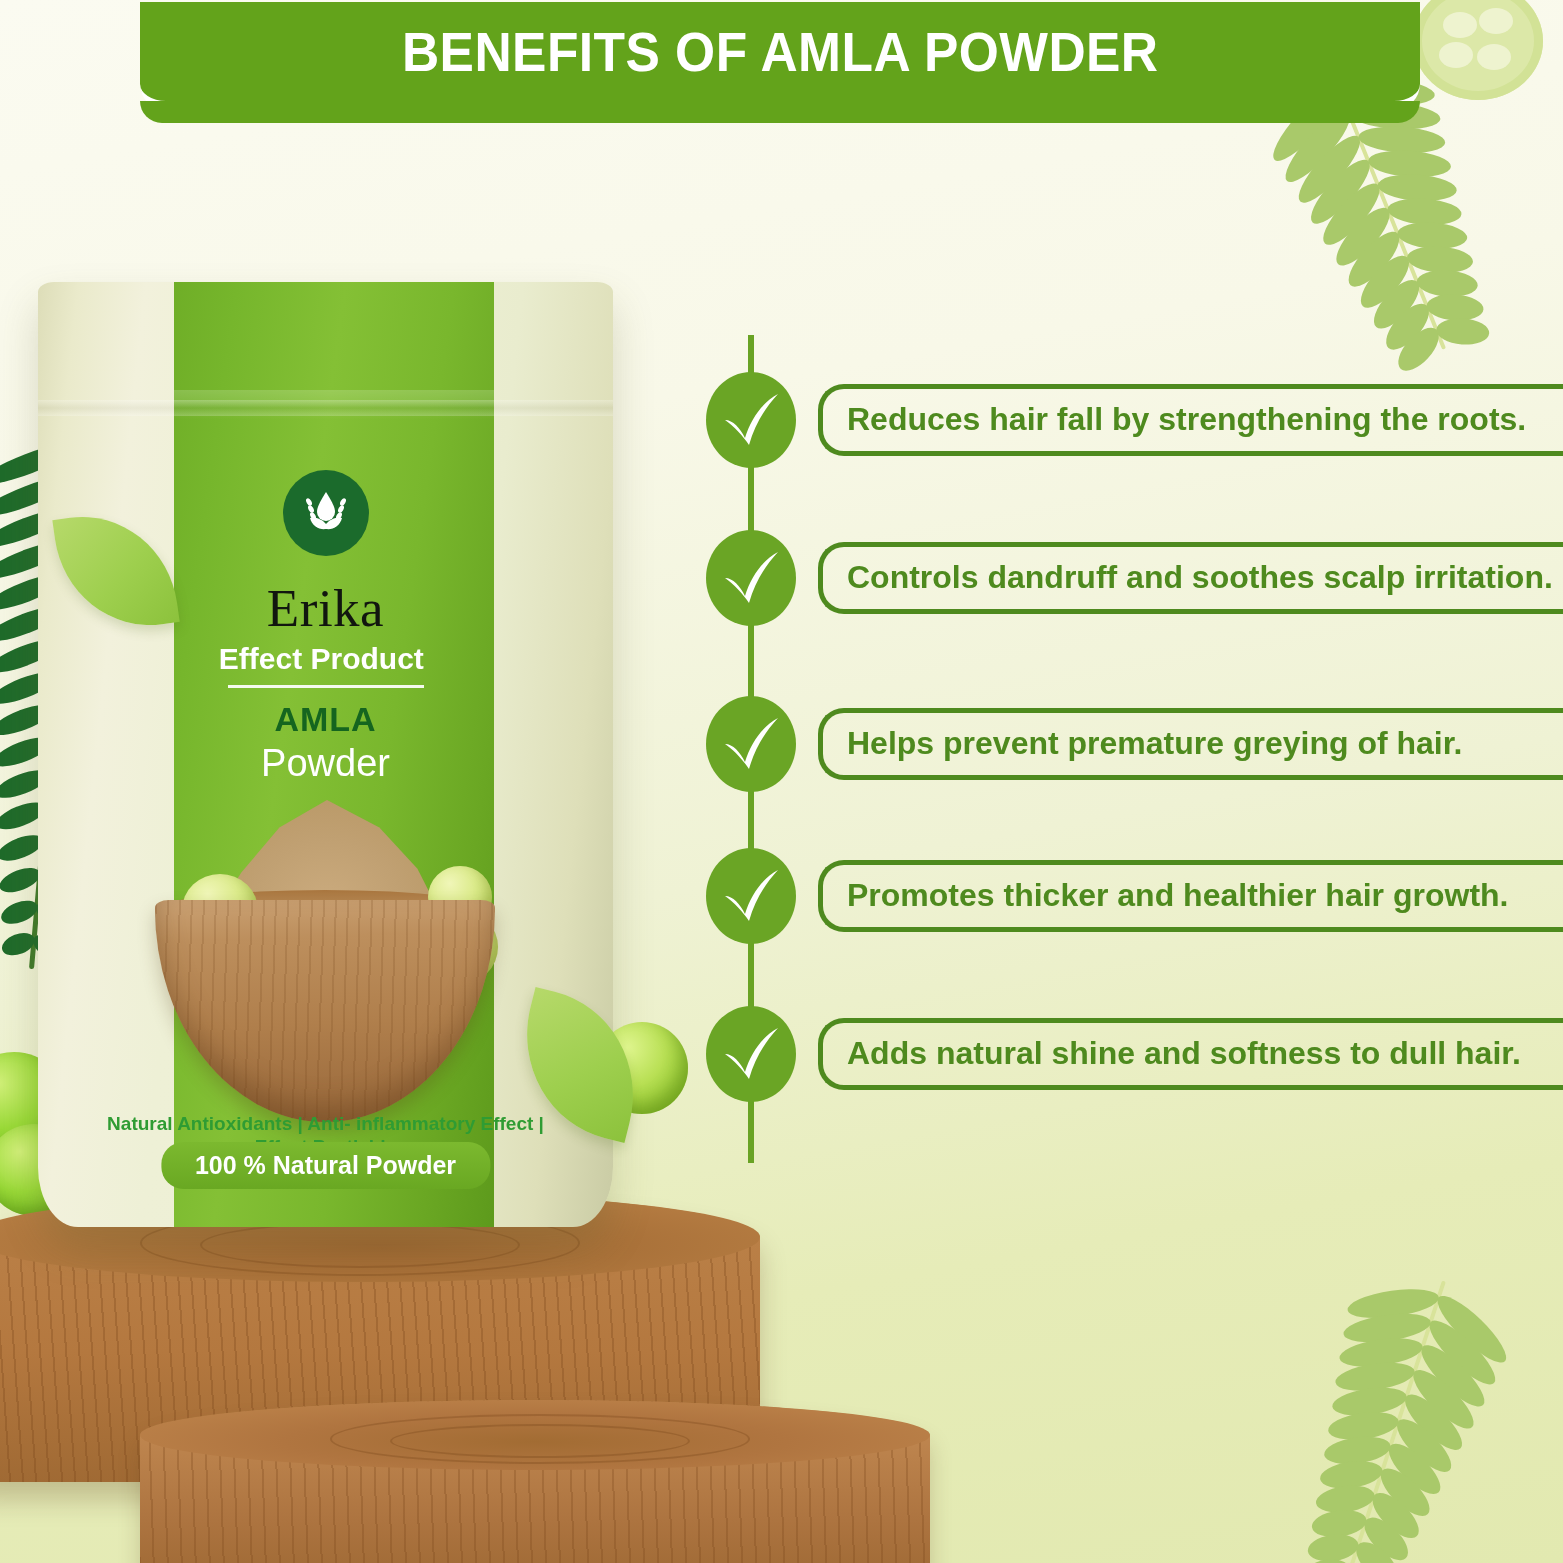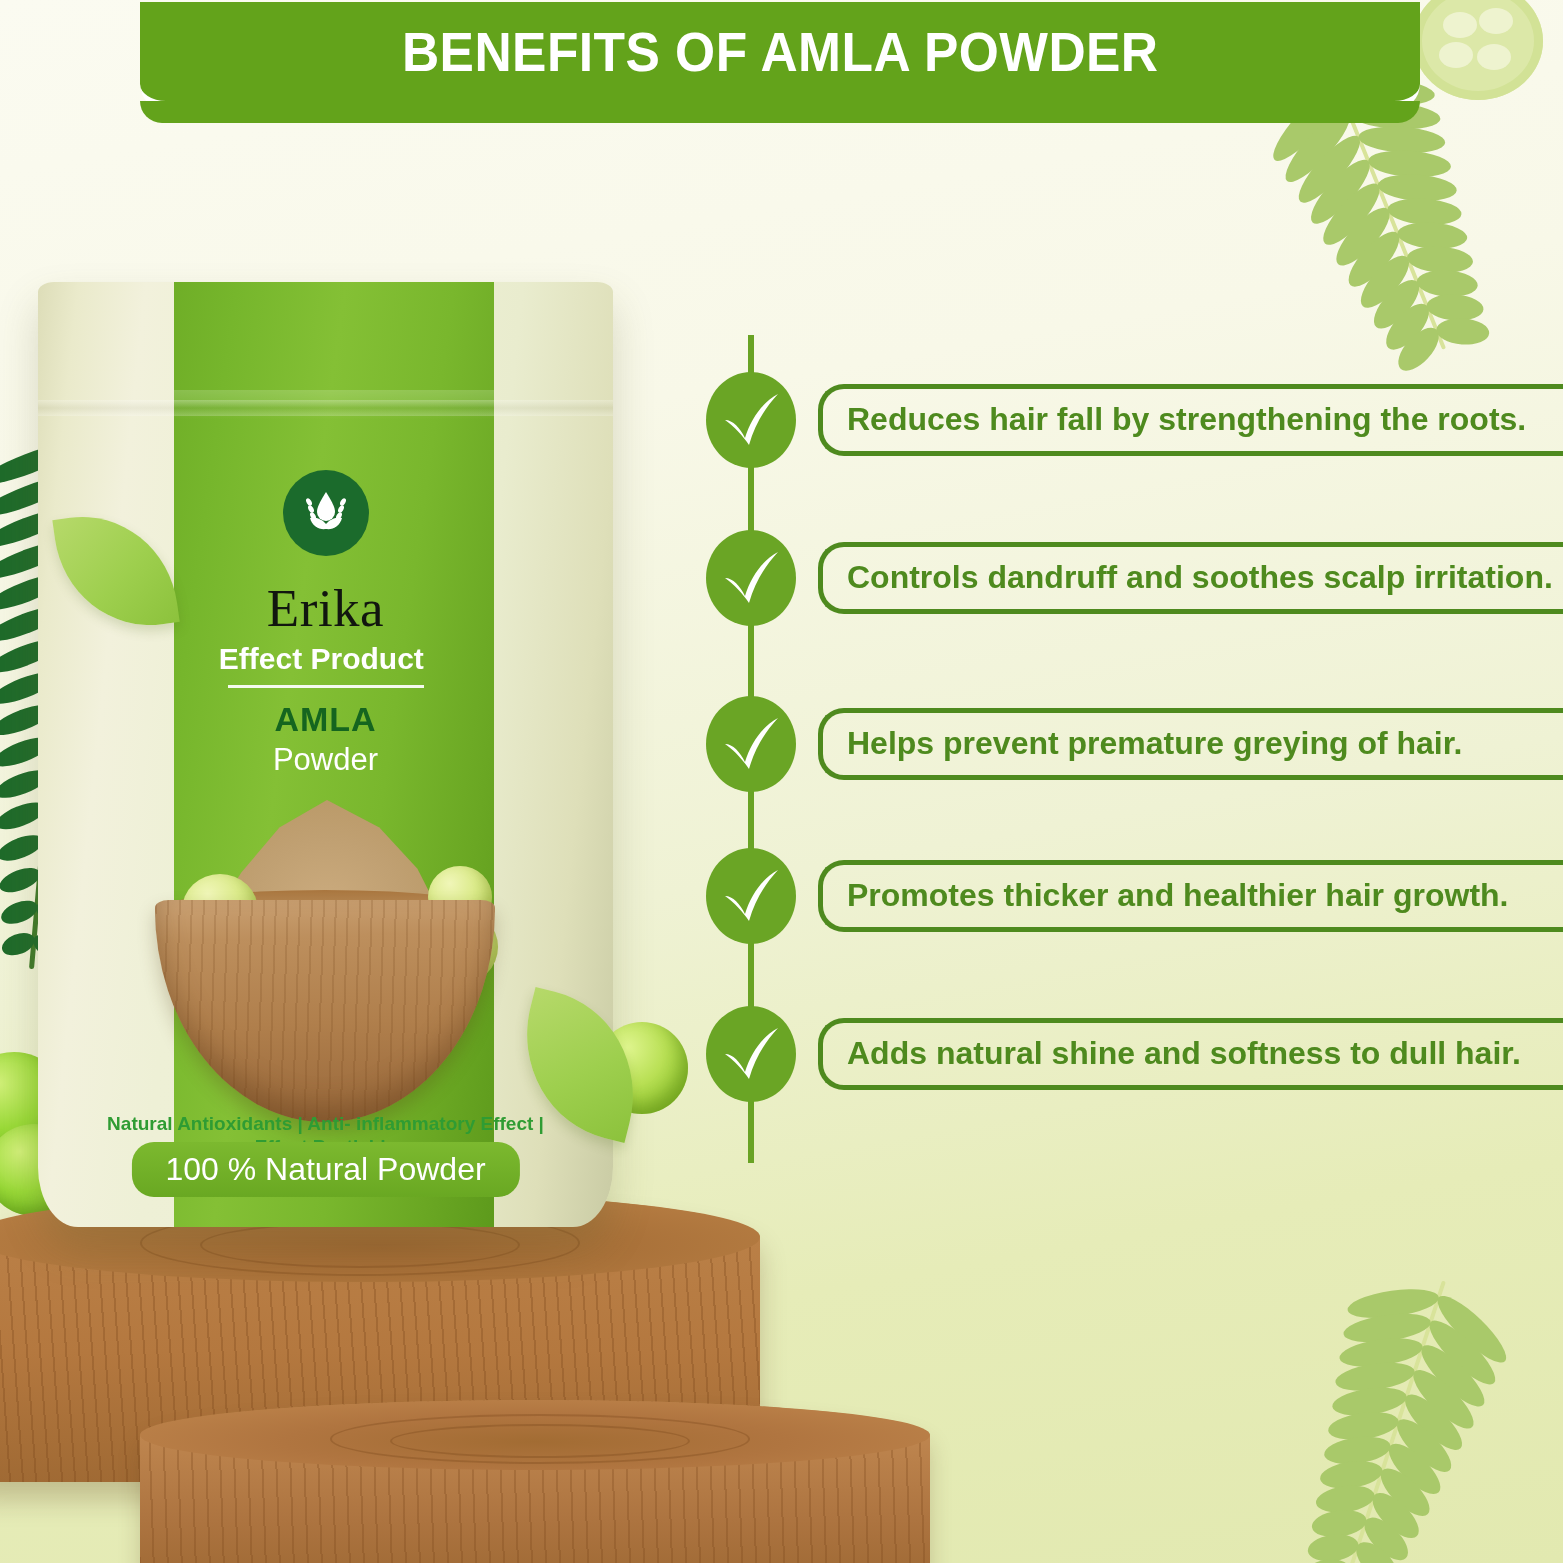--- a/index.html
+++ b/index.html
@@ -126,21 +126,21 @@
   .rule {
     position: absolute; left: 50%; transform: translateX(-50%); top: 403px;
     width: 196px; height: 3px; background: #ffffff; opacity: .92;
   }
   .amla-word {
     position: absolute; left: 0; right: 0; top: 418px; text-align: center;
     color: #15651f; font-size: 34px; font-weight: 700; letter-spacing: 1px;
   }
   .powder-word {
     position: absolute; left: 0; right: 0; top: 460px; text-align: center;
-    color: #ffffff; font-size: 31px; font-weight: 400;
+    color: #ffffff; font-size: 38px; font-weight: 400;
   }
 
   
   .bowl-wrap { position: absolute; left: 22px; top: 500px; width: 530px; height: 360px; }
   .bowl {
     position: absolute; left: 95px; top: 118px; width: 340px; height: 222px;
     border-radius: 14px 14px 50% 50% / 8px 8px 96% 96%;
     background: linear-gradient(178deg, #caa173 0%, #bd8f5d 18%, #b07f4c 55%, #97673a 100%);
     box-shadow: inset 0 -16px 26px rgba(90,55,20,.35), 0 10px 18px rgba(80,55,20,.25);
     overflow: hidden;
@@ -178,21 +178,21 @@
 
   .tagline {
     position: absolute; left: 0; right: 0; top: 830px; text-align: center;
     color: #2f9c33; font-size: 19px; font-weight: 700; line-height: 1.22;
     padding: 0 50px;
   }
   .badge-pill {
     position: absolute; left: 50%; transform: translateX(-50%); top: 860px;
     padding: 9px 34px; border-radius: 22px;
     background: linear-gradient(180deg, #7cb92f, #69a822);
-    color: #ffffff; font-size: 32px; white-space: nowrap;
+    color: #ffffff; font-size: 25px; white-space: nowrap; font-weight: bold;
   }
 
   
   .ov-leaf {
     position: absolute;
     background: linear-gradient(140deg, #b6d96a 0%, #9ecf4e 55%, #8cc23c 100%);
     box-shadow: 0 6px 12px rgba(80,110,30,.2);
   }
   #ov-leaf-1 {
     left: 60px; top: 512px; width: 112px; height: 118px;

